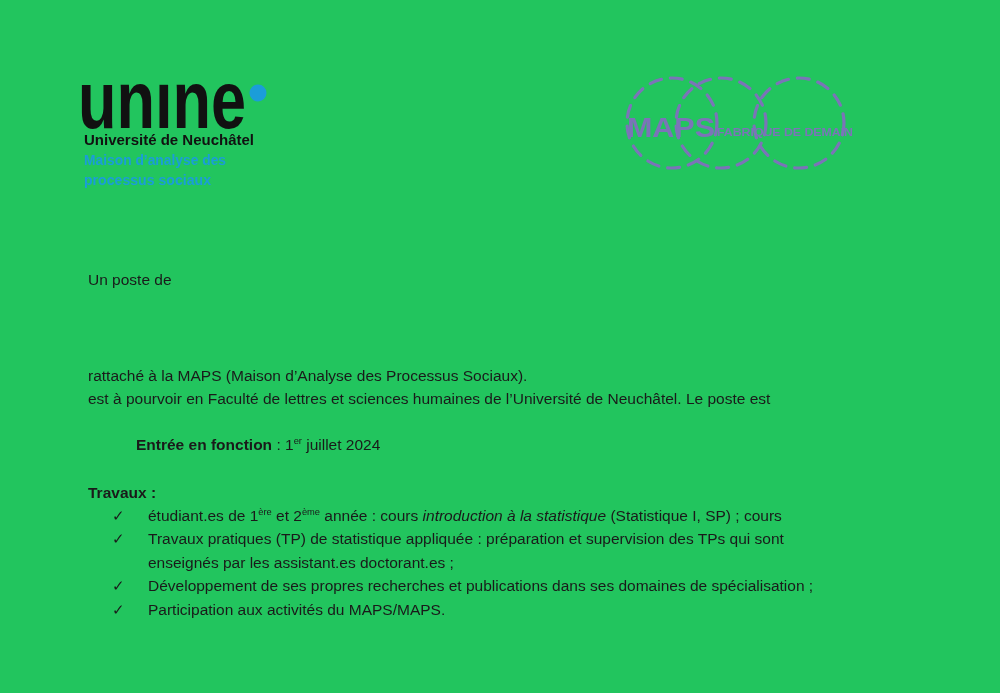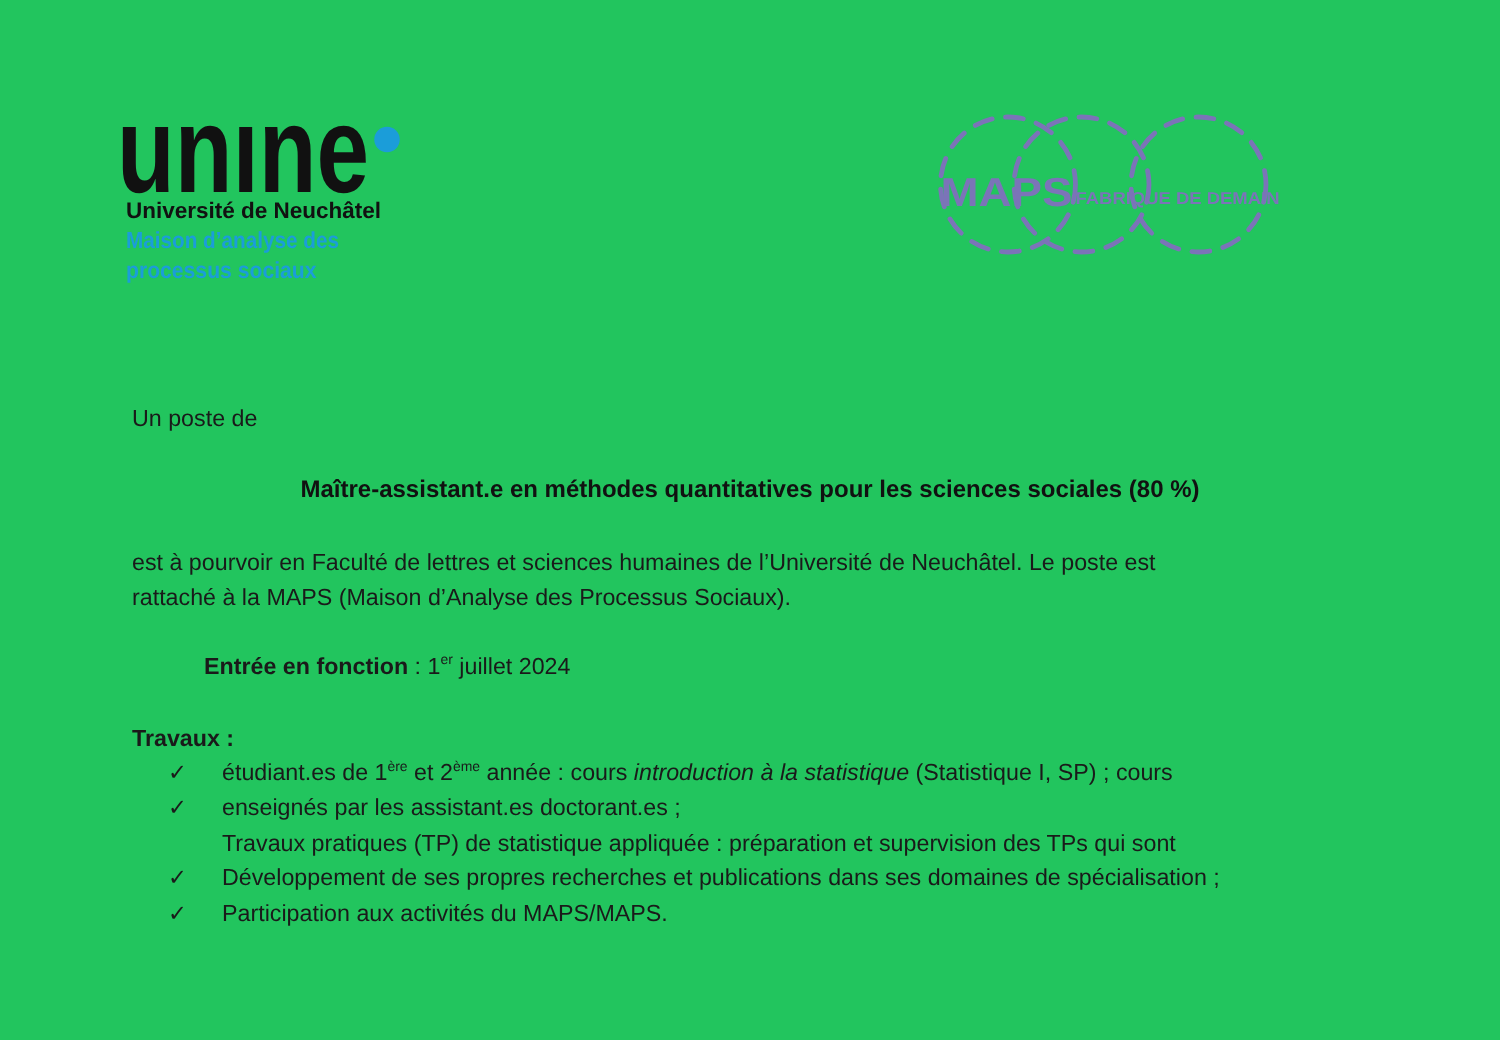--- a/index.html
+++ b/index.html
@@ -55,45 +55,44 @@
       <circle cx="59" cy="57" r="45"></circle>
       <circle cx="108" cy="57" r="45"></circle>
       <circle cx="186" cy="57" r="45"></circle>
     </g>
     <text x="14" y="71" font-family="Liberation Sans, sans-serif" font-weight="bold" font-size="27" textLength="88" lengthAdjust="spacingAndGlyphs" fill="#7b74b8">MAPS</text>
     <text x="104" y="70" font-family="Liberation Sans, sans-serif" font-weight="bold" font-size="11.5" textLength="136" lengthAdjust="spacingAndGlyphs" fill="#7b74b8">FABRIQUE DE DEMAIN</text>
   </svg>
 
   <div id="intro" class="abs txt">Un poste de</div>
 
-  <div id="job-title" class="abs txt">Maître-assistant.e en méthodes quantitatives pour les sciences sociales (80 %)</div>
 
   <div id="paragraph" class="abs txt">
+      <div class="tline"><span>rattaché à la MAPS (Maison d’Analyse des Processus Sociaux).</span></div>
       <div class="tline"><span>est à pourvoir en Faculté de lettres et sciences humaines de l’Université de Neuchâtel. Le poste est</span></div>
-      <div class="tline"><span>rattaché à la MAPS (Maison d’Analyse des Processus Sociaux).</span></div>
     </div>
 
   <div id="start-date" class="abs txt">
     <span class="b">Entrée en fonction</span><span> : 1</span><sup>er</sup><span> juillet 2024</span>
   </div>
 
   <div id="mission-head" class="abs txt">Travaux :</div>
 
   <div id="mission-list" class="abs">
     <div class="bullet">
       <span class="check">✓</span>
       <div>
           <div class="tline"><span>étudiant.es de 1</span><sup>ère</sup><span> et 2</span><sup>ème</sup><span> année : cours </span><span class="it">introduction à la statistique</span><span> (Statistique I, SP) ; cours</span></div>
         </div>
     </div>
     <div class="bullet">
       <span class="check">✓</span>
       <div>
+          <div class="tline"><span>Travaux pratiques (TP) de statistique appliquée : préparation et supervision des TPs qui sont</span></div>
           <div class="tline"><span>enseignés par les assistant.es doctorant.es ;</span></div>
-          <div class="tline"><span>Travaux pratiques (TP) de statistique appliquée : préparation et supervision des TPs qui sont</span></div>
         </div>
     </div>
     <div class="bullet">
       <span class="check">✓</span>
       <div>
           <div class="tline"><span>Développement de ses propres recherches et publications dans ses domaines de spécialisation ;</span></div>
         </div>
     </div>
     <div class="bullet">
       <span class="check">✓</span>

